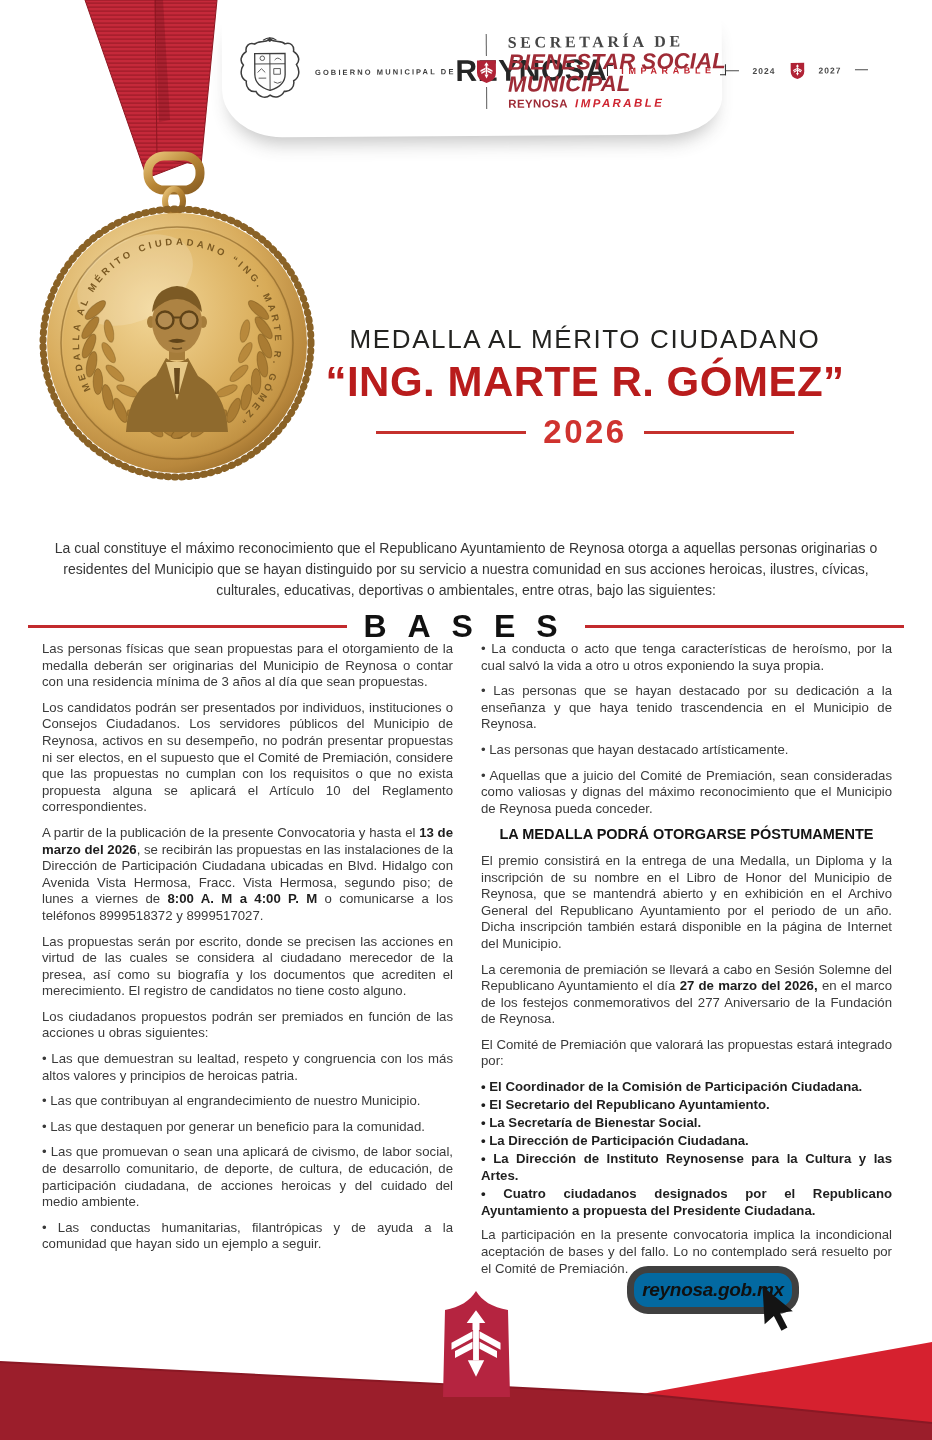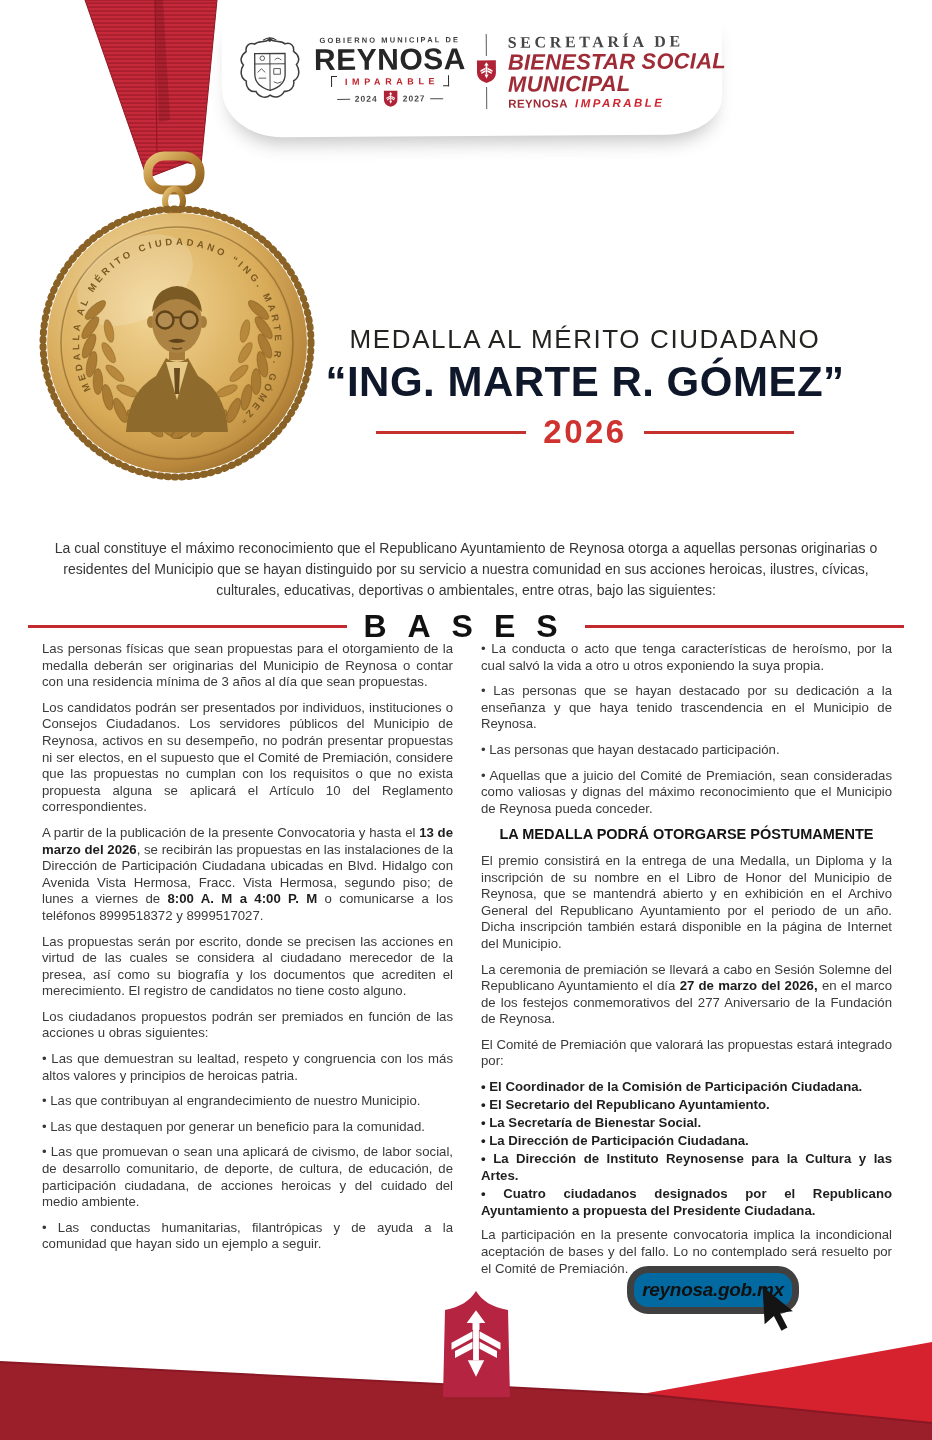--- a/index.html
+++ b/index.html
@@ -5,48 +5,48 @@
   html,body{margin:0;padding:0;background:#e8e8e8;}
   .page{position:relative;width:932px;height:1440px;background:#ffffff;overflow:hidden;
         font-family:"Liberation Sans",sans-serif;margin:0 auto;}
   
   .banner{position:absolute;left:222px;top:14px;width:500px;height:122px;background:#fff;
           border-radius:12px 12px 55px 60px / 12px 12px 38px 48px;
           box-shadow:0 14px 18px -8px rgba(60,60,60,.30);
           display:flex;align-items:center;padding:6px 14px 14px 12px;box-sizing:border-box;
           transform:rotate(-.4deg);gap:9px;}
   .coat{width:72px;height:76px;flex:0 0 auto;}
-  .rey-logo{display:flex;flex-direction:column;align-items:center;flex:0 0 auto;width:150px;}
+  .rey-logo{display:flex;flex-direction:row;align-items:center;flex:0 0 auto;width:150px;}
   .rey-pre{font-size:7.5px;font-weight:700;letter-spacing:2.1px;color:#3c3c3c;white-space:nowrap;}
   .rey-name{font-size:30px;font-weight:900;letter-spacing:.5px;color:#262626;line-height:1.02;white-space:nowrap;}
   .rey-tag{display:flex;align-items:center;gap:4px;margin-top:1px;}
   .rey-tag .txt{font-size:9px;font-weight:700;letter-spacing:4.6px;color:#c0222c;padding-left:4px;}
   .bkt{width:5px;height:10px;display:inline-block;}
   .bl{border-left:1.8px solid #2b2b2b;border-top:1.8px solid #2b2b2b;}
   .br{border-right:1.8px solid #2b2b2b;border-bottom:1.8px solid #2b2b2b;}
-  .rey-term{display:flex;align-items:center;gap:5px;margin-top:3px;}
+  .rey-term{display:flex;align-items:center;gap:14px;margin-top:3px;}
   .rey-term .yr{font-size:8.5px;font-weight:700;color:#4a4a4a;letter-spacing:1px;}
   .dash{width:13px;height:1.6px;background:#4a4a4a;}
   .mini-crest{width:15px;height:18px;}
   .divider-wrap{display:flex;flex-direction:column;align-items:center;gap:3px;flex:0 0 auto;margin:0 2px;}
   .divider-v{width:1.8px;height:22px;background:#5a5a5a;}
   .sec-crest{width:21px;height:25px;}
   .sec-logo{display:flex;flex-direction:column;align-items:flex-start;padding-top:2px;}
   .sec-line1{font-size:16px;font-weight:700;letter-spacing:3.6px;color:#454545;white-space:nowrap;font-family:Liberation Serif, serif;}
   .sec-line2,.sec-line3{font-size:22px;font-weight:900;font-style:italic;color:#9e2b36;
                         line-height:.98;letter-spacing:.2px;white-space:nowrap;}
   .sec-brand{margin-top:3px;font-size:11.5px;white-space:nowrap;}
   .sec-brand .b1{font-weight:900;color:#9e2b36;letter-spacing:.4px;}
   .sec-brand .b2{font-weight:900;font-style:italic;color:#cf2430;letter-spacing:2.4px;margin-left:4px;}
   
   .medal-svg{position:absolute;left:30px;top:0;width:300px;height:500px;}
   
   .title-block{position:absolute;left:305px;top:324px;width:560px;text-align:center;}
   .t1{font-size:26px;font-weight:500;letter-spacing:1.6px;color:#232320;white-space:nowrap;}
-  .t2{font-size:42px;font-weight:900;letter-spacing:.5px;color:#0f172a;margin-top:3px;white-space:nowrap;}
+  .t2{font-size:42px;font-weight:900;letter-spacing:.5px;color:#b91c1c;margin-top:3px;white-space:nowrap;}
   .year-row{display:flex;align-items:center;justify-content:center;gap:17px;margin-top:7px;}
   .year-row .ln{width:150px;height:3px;background:#c5312d;}
   .year{font-size:33px;font-weight:900;letter-spacing:2.5px;color:#cf332f;}
   
   .intro{position:absolute;left:44px;top:538px;width:844px;margin:0;text-align:center;
          font-size:14px;line-height:21px;color:#363636;}
   .bases-head{position:absolute;left:28px;top:608px;width:876px;display:flex;align-items:center;gap:6px;}
   .bases-head .ln{flex:1;height:3px;background:#c22a2d;}
   .bases-title{margin:0;font-size:32px;font-weight:800;letter-spacing:21px;padding-left:10px;
                color:#111;white-space:nowrap;}
@@ -275,21 +275,21 @@
         <p class="para"><span>Los ciudadanos propuestos podrán ser premiados en función de las acciones u obras siguientes:</span></p>
         <p class="para"><span>• Las que demuestran su lealtad, respeto y congruencia con los más altos valores y principios de heroicas patria.</span></p>
         <p class="para"><span>• Las que contribuyan al engrandecimiento de nuestro Municipio.</span></p>
         <p class="para"><span>• Las que destaquen por generar un beneficio para la comunidad.</span></p>
         <p class="para"><span>• Las que promuevan o sean una aplicará de civismo, de labor social, de desarrollo comunitario, de deporte, de cultura, de educación, de participación ciudadana, de acciones heroicas y del cuidado del medio ambiente.</span></p>
         <p class="para"><span>• Las conductas humanitarias, filantrópicas y de ayuda a la comunidad que hayan sido un ejemplo a seguir.</span></p>
       </div>
     <div class="col">
         <p class="para"><span>• La conducta o acto que tenga características de heroísmo, por la cual salvó la vida a otro u otros exponiendo la suya propia.</span></p>
         <p class="para"><span>• Las personas que se hayan destacado por su dedicación a la enseñanza y que haya tenido trascendencia en el Municipio de Reynosa.</span></p>
-        <p class="para"><span>• Las personas que hayan destacado participación.</span></p>
+        <p class="para"><span>• Las personas que hayan destacado artísticamente.</span></p>
         <p class="para"><span>• Aquellas que a juicio del Comité de Premiación, sean consideradas como valiosas y dignas del máximo reconocimiento que el Municipio de Reynosa pueda conceder.</span></p>
         <p class="para heading"><span>LA MEDALLA PODRÁ OTORGARSE PÓSTUMAMENTE</span></p>
         <p class="para"><span>El premio consistirá en la entrega de una Medalla, un Diploma y la inscripción de su nombre en el Libro de Honor del Municipio de Reynosa, que se mantendrá abierto y en exhibición en el Archivo General del Republicano Ayuntamiento por el periodo de un año. Dicha inscripción también estará disponible en la página de Internet del Municipio.</span></p>
         <p class="para"><span>La ceremonia de premiación se llevará a cabo en Sesión Solemne del Republicano Ayuntamiento el día </span><span class="b">27 de marzo del 2026,</span><span> en el marco de los festejos conmemorativos del 277 Aniversario de la Fundación de Reynosa.</span></p>
         <p class="para"><span>El Comité de Premiación que valorará las propuestas estará integrado por:</span></p>
         <p class="para tight"><span>• El Coordinador de la Comisión de Participación Ciudadana.</span></p>
         <p class="para tight"><span>• El Secretario del Republicano Ayuntamiento.</span></p>
         <p class="para tight"><span>• La Secretaría de Bienestar Social.</span></p>
         <p class="para tight"><span>• La Dirección de Participación Ciudadana.</span></p>
         <p class="para tight"><span>• La Dirección de Instituto Reynosense para la Cultura y las Artes.</span></p>

